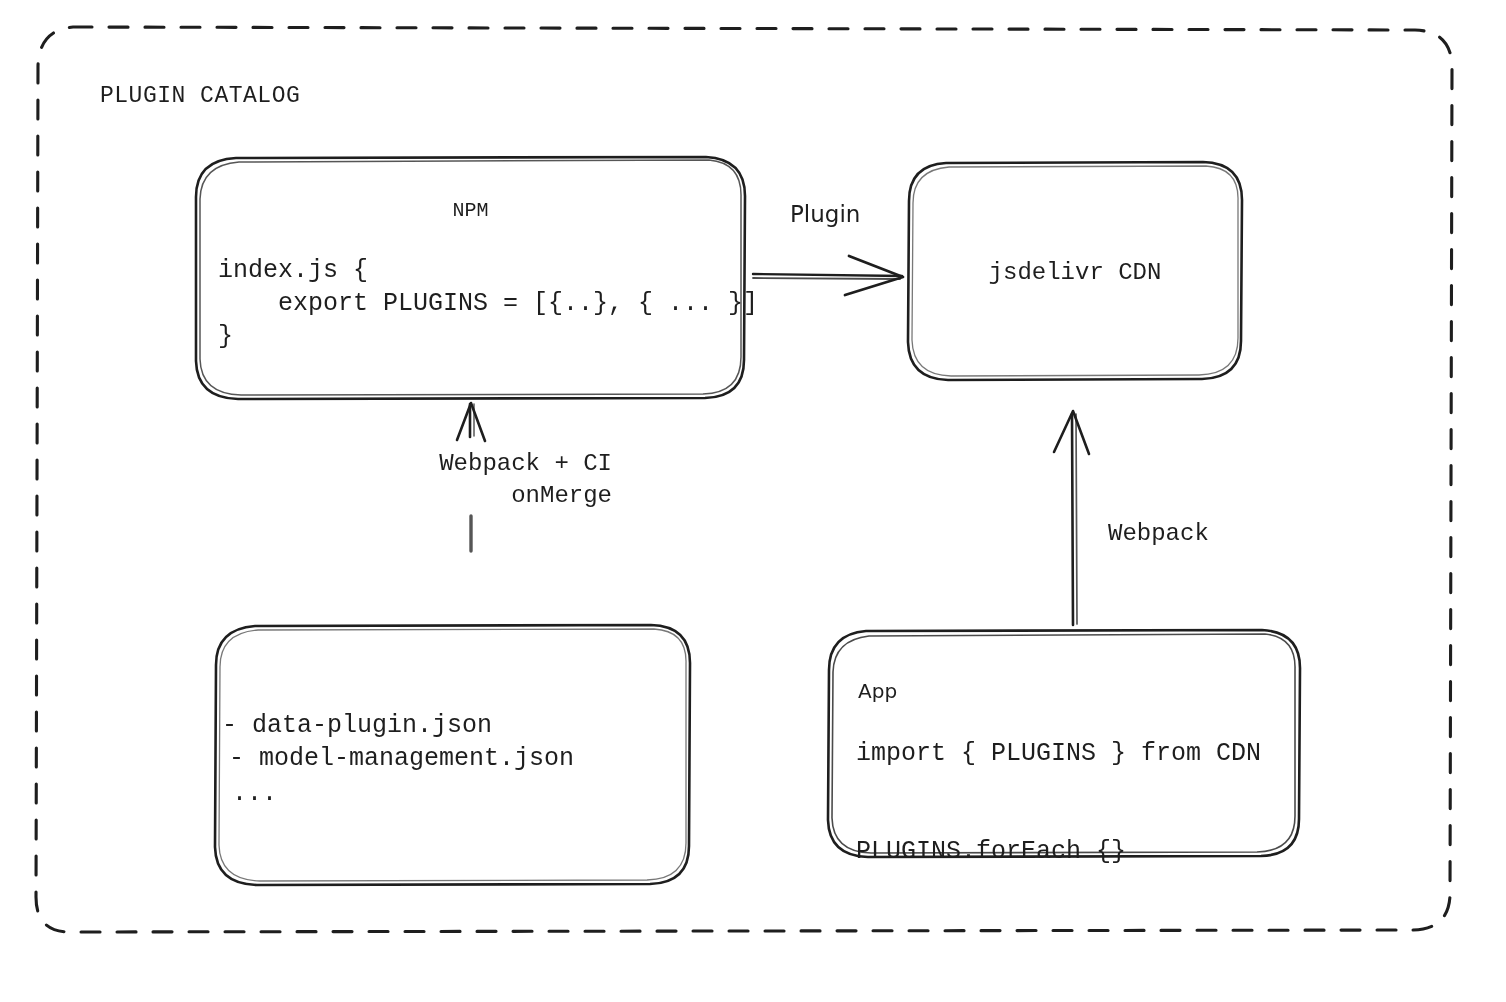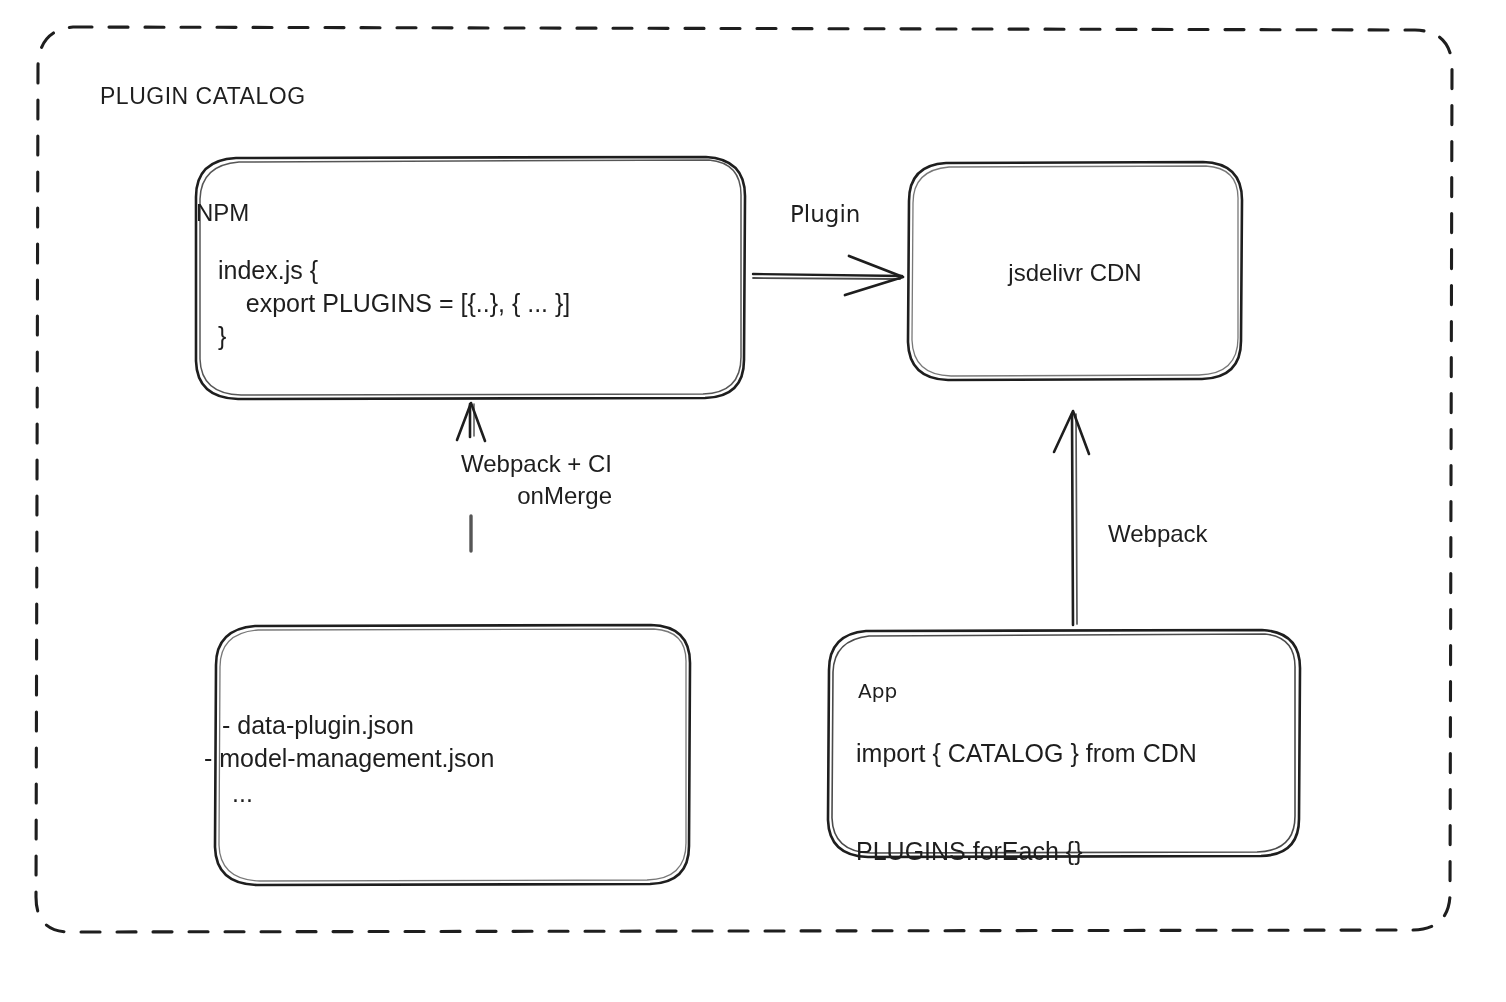--- a/index.html
+++ b/index.html
@@ -23,32 +23,32 @@
     height: 1002px;
     pointer-events: none;
   }
   .lbl {
     position: absolute;
     color: #1e1e1e;
     white-space: pre;
     line-height: 1.25;
   }
   .mono {
-    font-family: Liberation Sans, sans-serif;
+    font-family: Liberation Mono, monospace;
   }
   .sans {
     font-family: "DejaVu Sans", "Liberation Sans", sans-serif;
   }
   .group-title {
     font-size: 23px;
     letter-spacing: 0.5px;
   }
   .box-title-center {
-    font-size: 24px;
-    text-align: left;
+    font-size: 20px;
+    text-align: center;
   }
   .code {
     font-size: 25px;
     line-height: 1.42;
   }
   .edge-label-sans {
     font-size: 23px;
   }
   .edge-label-mono {
     font-size: 24px;
@@ -129,22 +129,22 @@
 
   <div class="lbl mono box-label" style="left:908px; top:258px; width:334px;">jsdelivr CDN</div>
 
   <div class="lbl sans edge-label-sans" style="left:790px; top:200px;">Plugin</div>
 
   <div class="lbl mono edge-label-mono" style="left:330px; top:448px; width:282px;">Webpack + CI</div>
   <div class="lbl mono edge-label-mono" style="left:330px; top:480px; width:282px;">onMerge</div>
 
 
   <div class="lbl mono code" style="left:222px; top:708px;">- data-plugin.json</div>
-  <div class="lbl mono code" style="left:204px; top:741px;">- model-management.json</div>
+  <div class="lbl mono code" style="left:222px; top:741px;padding-left:7px;">- model-management.json</div>
   <div class="lbl mono code" style="left:232px; top:776px;">...</div>
 
   <div class="lbl mono edge-label-mono" style="left:1108px; top:518px;">Webpack</div>
 
   <div class="lbl sans app-title" style="left:858px; top:679px;">App</div>
-  <div class="lbl mono app-code" style="left:856px; top:738px;">import { CATALOG } from CDN</div>
+  <div class="lbl mono app-code" style="left:856px; top:738px;">import { PLUGINS } from CDN</div>
   <div class="lbl mono app-code" style="left:856px; top:800px;margin-top:36px;">PLUGINS.forEach {}</div>
 
 </div>
 
 </body></html>

